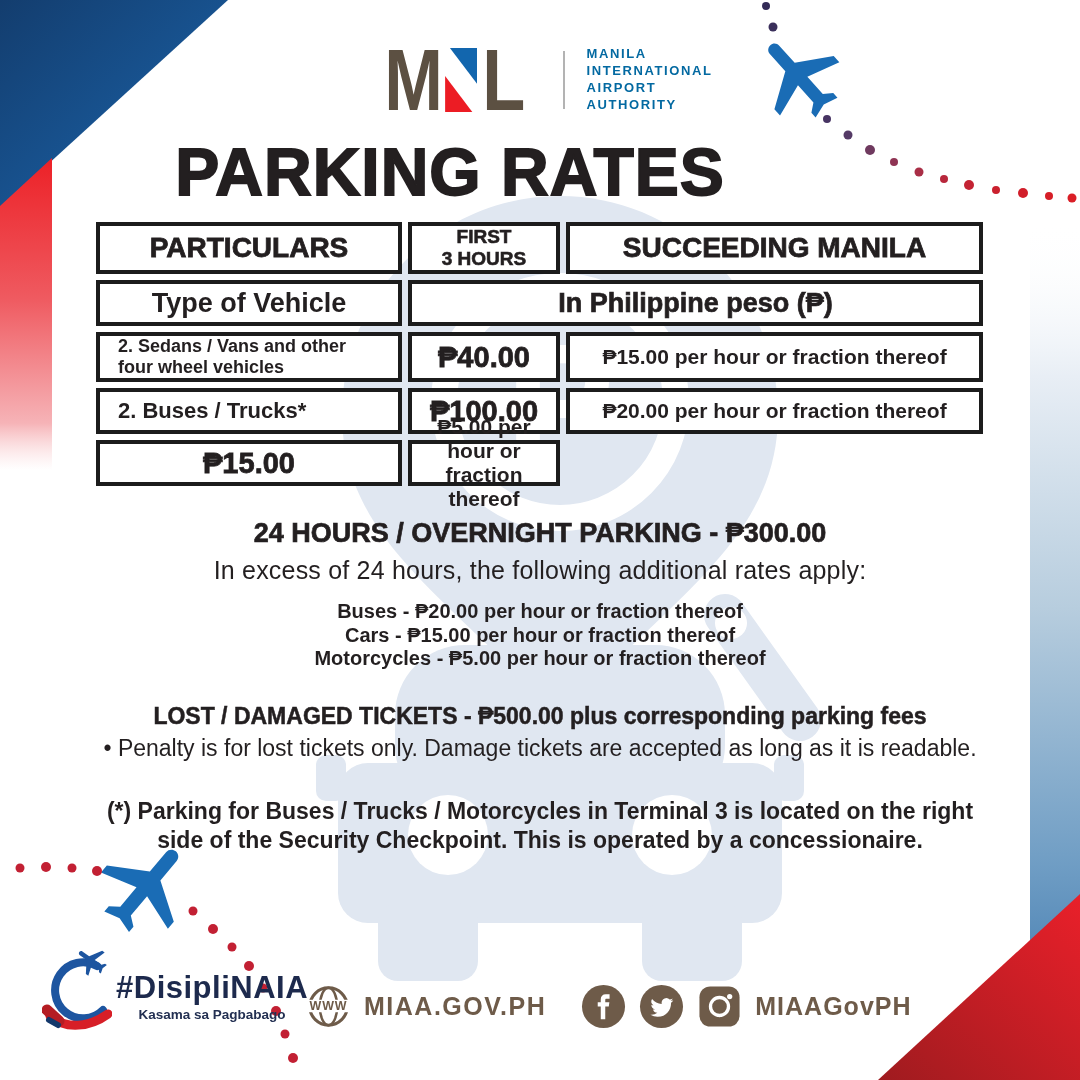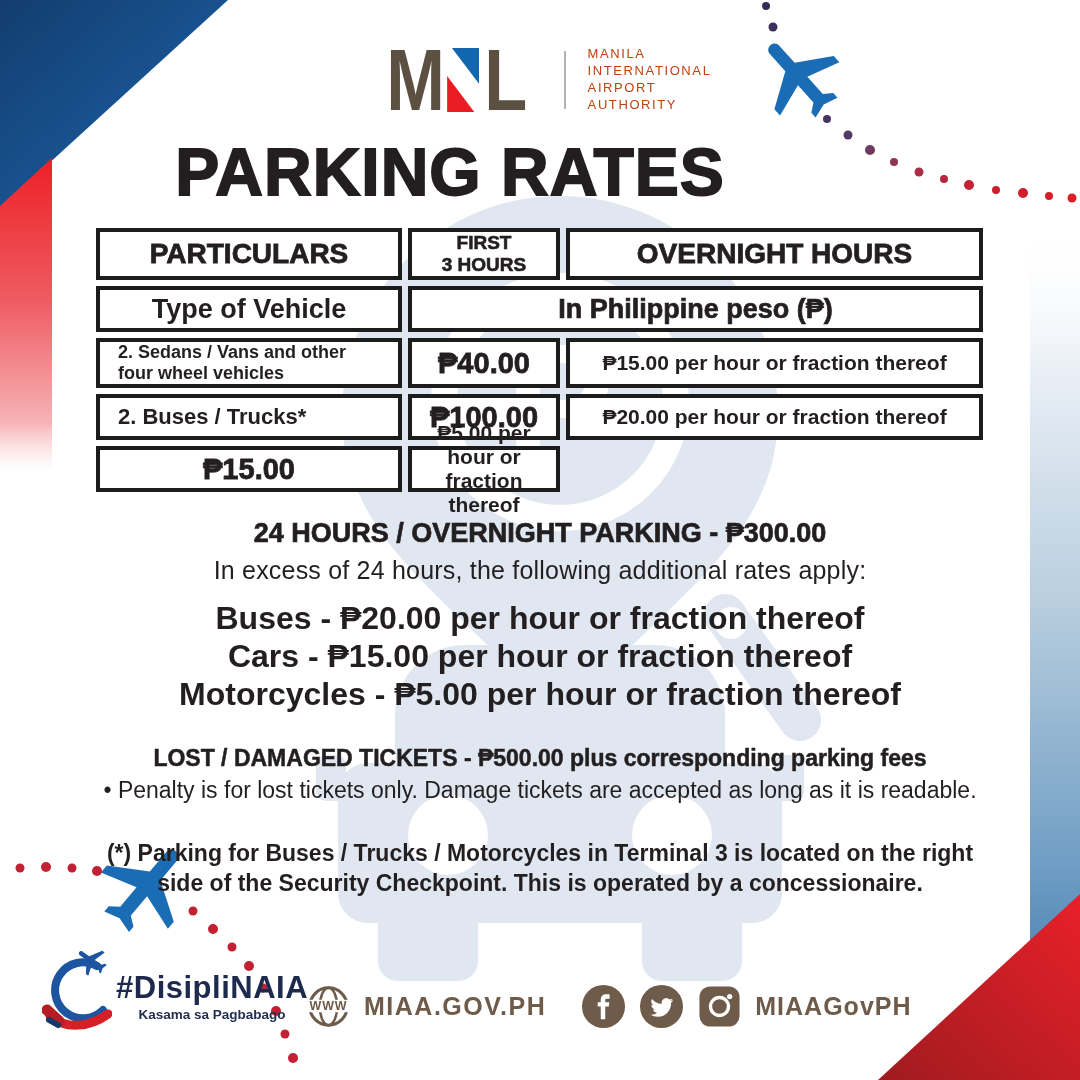--- a/index.html
+++ b/index.html
@@ -6,46 +6,46 @@
   .canvas{position:relative;width:1080px;height:1080px;overflow:hidden;background:#ffffff;
           font-family:"Liberation Sans","DejaVu Sans",sans-serif;color:#231f20;}
   svg.bg{position:absolute;left:0;top:0;width:1080px;height:1080px;z-index:0;}
   .layer{position:absolute;z-index:2;}
 
   
   .mnl-row{left:0;top:36px;width:1080px;display:flex;justify-content:center;align-items:center;gap:18px;}
   .mnl-letters{display:flex;align-items:center;gap:6px;transform:scaleX(.8);transform-origin:center;}
   .mnl-letter{font-size:88px;font-weight:700;color:#5c5042;line-height:1;letter-spacing:-3px;}
   .mnl-divider{width:2px;height:58px;background:#b3b3b3;margin:0 4px;}
-  .mnl-authority{font-size:13px;line-height:1.3;letter-spacing:1.6px;color:#c2410c;font-weight:400;}
+  .mnl-authority{font-size:13px;line-height:1.3;letter-spacing:1.6px;color:#0369a1;font-weight:700;}
 
   
   .title{left:0;top:134px;width:900px;text-align:center;font-size:66px;font-weight:700;
          letter-spacing:1px;color:#231f20;-webkit-text-stroke:1.8px #231f20;}
 
   
-  .rates-table{left:96px;top:228px;width:887px;display:grid;
+  .rates-table{left:96px;top:222px;width:887px;display:grid;
                grid-template-columns:306px 152px 417px;
                grid-template-rows:52px 46px 50px 46px 46px;gap:6px;}
   .cell{background:#fff;border:4px solid #1c1c1c;display:flex;flex-direction:column;
         align-items:center;justify-content:center;text-align:center;box-sizing:border-box;}
   .cell.hdr{font-size:28px;font-weight:700;-webkit-text-stroke:.8px #231f20;}
   .cell.hdr-small{font-size:19px;font-weight:700;line-height:1.15;-webkit-text-stroke:.6px #231f20;}
   .cell.sub{font-size:27px;font-weight:700;}
   .cell.sub-bold{font-size:27px;font-weight:700;-webkit-text-stroke:.7px #231f20;grid-column:2/4;}
   .cell.veh{align-items:flex-start;text-align:left;padding:0 10px 0 18px;font-size:22px;font-weight:700;}
   .cell.veh-sm{font-size:18px;line-height:1.15;padding-right:26px;}
   .cell.price{font-size:29px;font-weight:700;-webkit-text-stroke:.8px #231f20;}
   .cell.succ{font-size:21px;font-weight:700;padding:0 4px;}
 
   
   .notes{left:90px;top:518px;width:900px;text-align:center;}
   .overnight{font-size:27px;font-weight:700;-webkit-text-stroke:.7px #231f20;margin-bottom:7px;}
   .excess-intro{font-size:25px;font-weight:400;letter-spacing:.2px;margin-bottom:15px;}
-  .rate-line{font-size:32px;font-weight:700;line-height:1.18;}
+  .rate-line{font-size:20px;font-weight:700;line-height:1.18;}
   .lost-block{margin-top:32px;}
   .lost-title{font-size:23px;font-weight:700;-webkit-text-stroke:.5px #231f20;margin-bottom:4px;}
   .lost-bullet{font-size:23px;font-weight:400;line-height:1.25;text-align:justify;text-align-last:center;}
   .terminal-note{margin-top:34px;font-size:23px;font-weight:700;line-height:1.3;}
 
   
   .disiplinaia{left:42px;top:950px;display:flex;align-items:center;}
   .dn-text{margin-left:4px;}
   .dn-hashtag{font-size:31px;font-weight:700;color:#1d2a4d;letter-spacing:.5px;}
   .dn-tagline{font-size:13.5px;font-weight:700;color:#233052;text-align:center;margin-top:1px;}
@@ -167,21 +167,21 @@
   </div>
 
   <div class="layer title">PARKING RATES</div>
 
   <div class="layer rates-table">
     <div class="cell hdr">PARTICULARS</div>
     <div class="cell hdr-small">
       <span>FIRST</span>
       <span>3 HOURS</span>
     </div>
-    <div class="cell hdr">OVERNIGHT HOURS</div>
+    <div class="cell hdr">SUCCEEDING MANILA</div>
 
     <div class="cell sub">Type of Vehicle</div>
     <div class="cell sub-bold">In Philippine peso (₱)</div>
 
     <div class="cell veh veh-sm">2. Sedans / Vans and other four wheel vehicles</div>
     <div class="cell price">₱40.00</div>
     <div class="cell succ">₱15.00 per hour or fraction thereof</div>
 
     <div class="cell veh">2. Buses / Trucks*</div>
     <div class="cell price">₱100.00</div>

